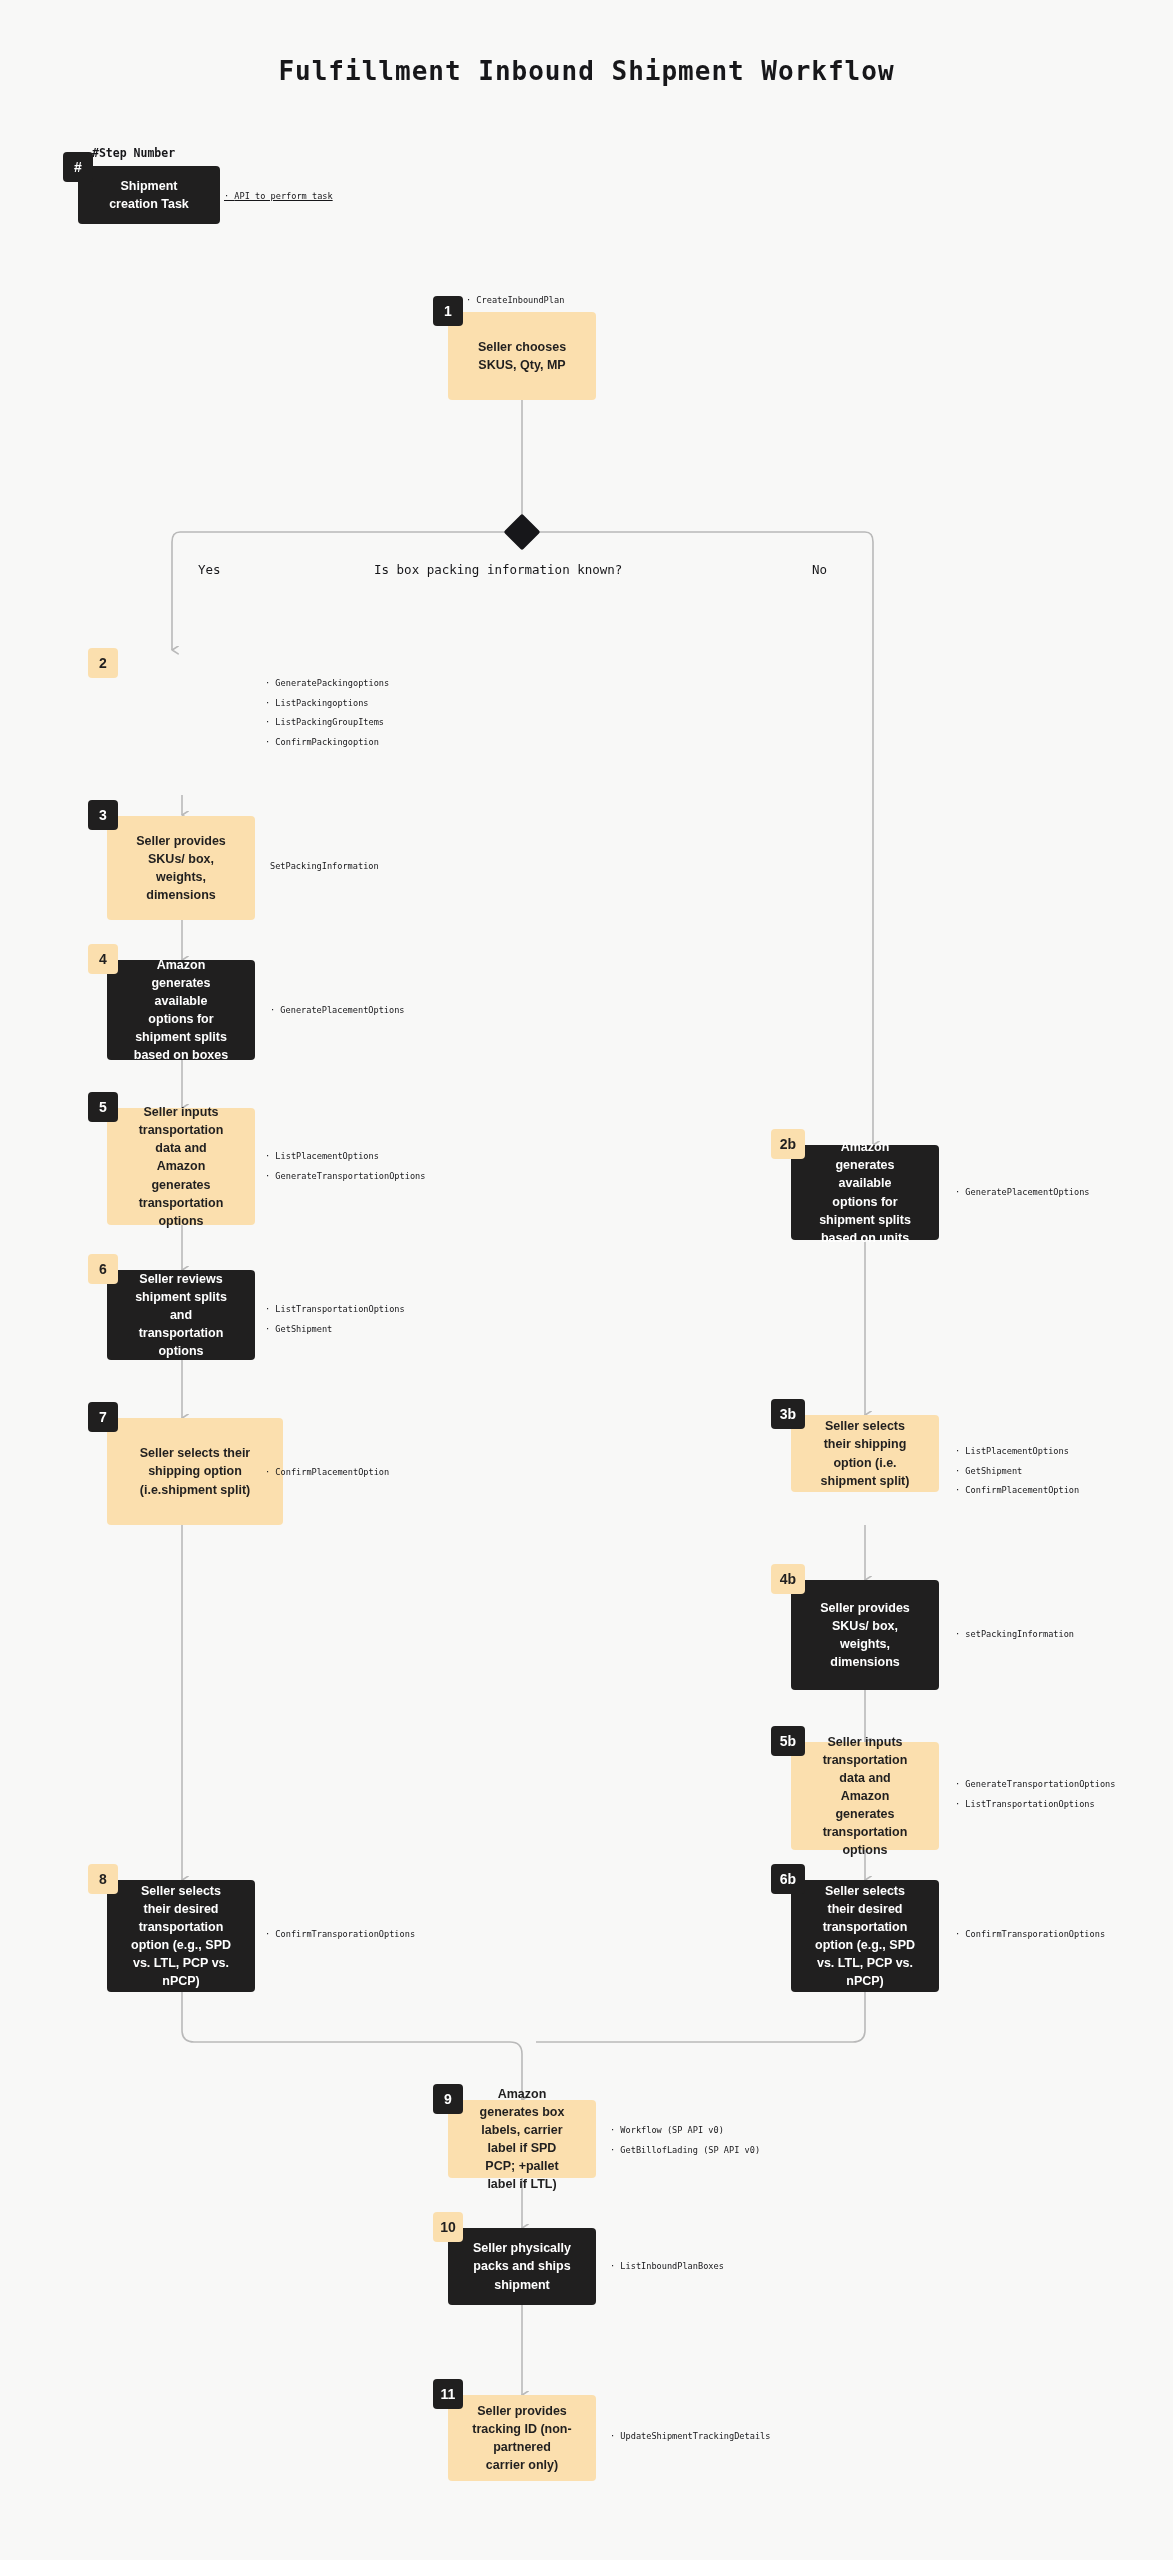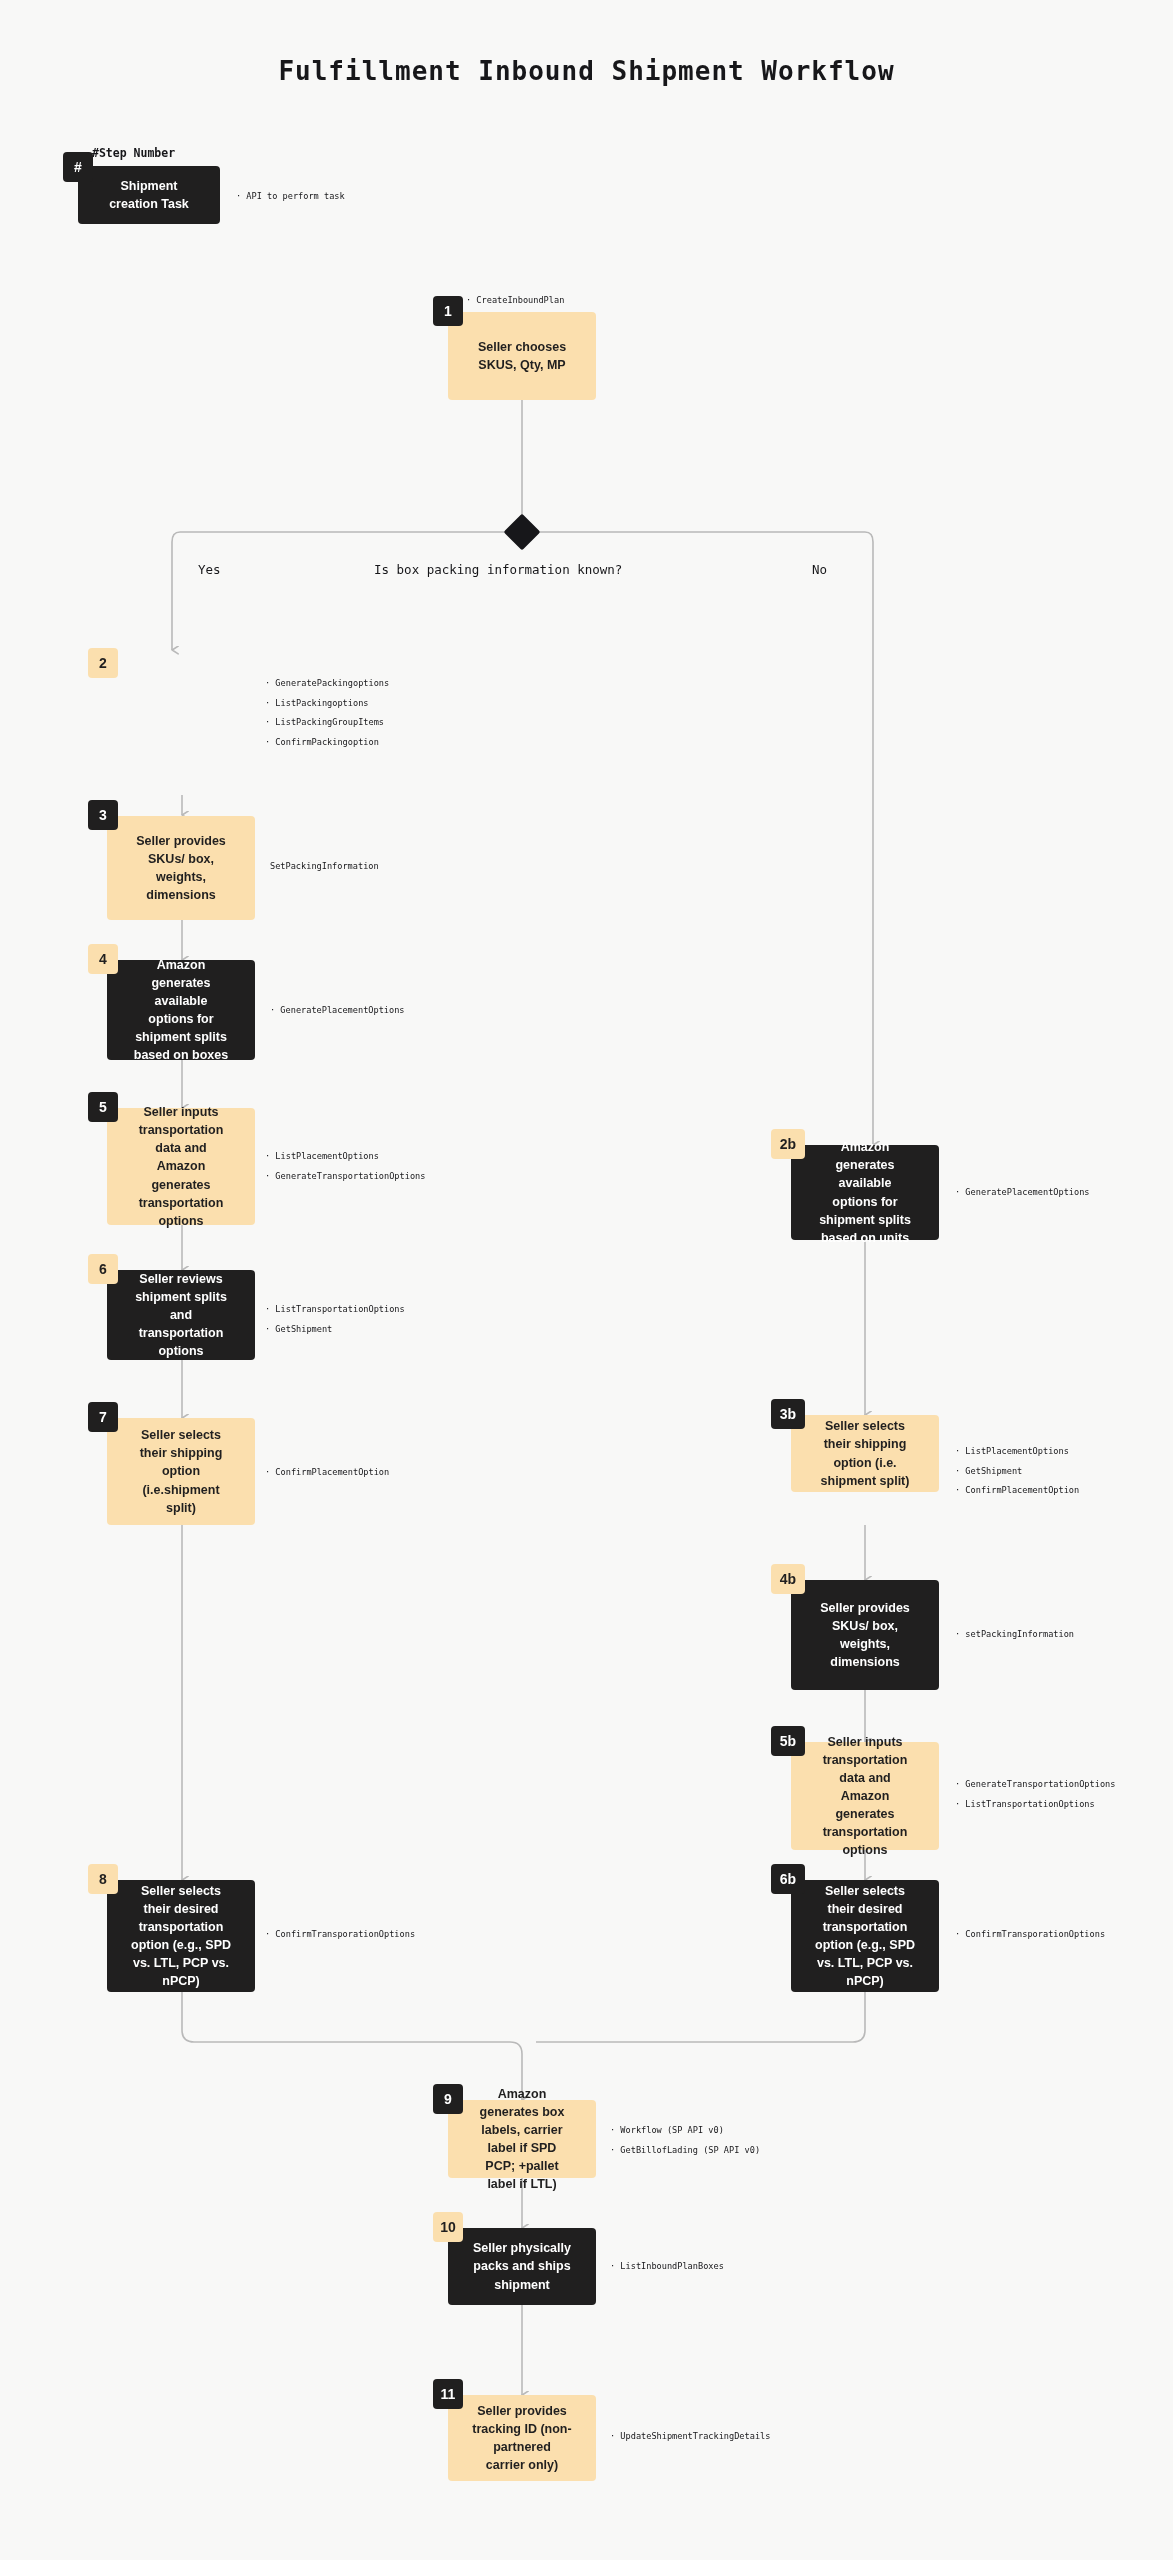--- a/index.html
+++ b/index.html
@@ -163,21 +163,21 @@
   </svg>
 
   <div class="title">Fulfillment Inbound Shipment Workflow</div>
 
   <div class="legend-label" style="left:92px;top:146px;">#Step Number</div>
 
   <div class="badge dark" style="left:63px;top:152px;">#</div>
 
   <div class="node dark" style="left:78px;top:166px;width:142px;height:58px;">Shipment creation Task</div>
 
-  <div class="apis" style="left:236px;top:192px;">
+  <div class="apis" style="left:224px;top:192px;text-decoration:underline;">
     <div class="api">API to perform task</div>
   </div>
 
   <div class="badge dark" style="left:433px;top:296px;">1</div>
   <div class="node tan" style="left:448px;top:312px;width:148px;height:88px;">Seller chooses SKUS, Qty, MP</div>
   <div class="apis" style="left:466px;top:296px;">
     <div class="api">CreateInboundPlan</div>
   </div>
 
   <div class="diamond" style="left:509px;top:519px;"></div>
@@ -213,21 +213,21 @@
   </div>
 
   <div class="badge tan" style="left:88px;top:1254px;">6</div>
   <div class="node dark" style="left:107px;top:1270px;width:148px;height:90px;">Seller reviews shipment splits and transportation options</div>
   <div class="apis" style="left:265px;top:1305px;">
     <div class="api">ListTransportationOptions</div>
     <div class="api">GetShipment</div>
   </div>
 
   <div class="badge dark" style="left:88px;top:1402px;">7</div>
-  <div class="node tan" style="left:107px;top:1418px;width:148px;height:107px;">Seller selects their shipping option (i.e.shipment split)</div>
+  <div class="node tan" style="left:107px;top:1418px;width:176px;height:107px;">Seller selects their shipping option (i.e.shipment split)</div>
   <div class="apis" style="left:265px;top:1468px;">
     <div class="api">ConfirmPlacementOption</div>
   </div>
 
   <div class="badge tan" style="left:88px;top:1864px;">8</div>
   <div class="node dark" style="left:107px;top:1880px;width:148px;height:112px;">Seller selects their desired transportation option (e.g., SPD vs. LTL, PCP vs. nPCP)</div>
   <div class="apis" style="left:265px;top:1930px;">
     <div class="api">ConfirmTransporationOptions</div>
   </div>
 

